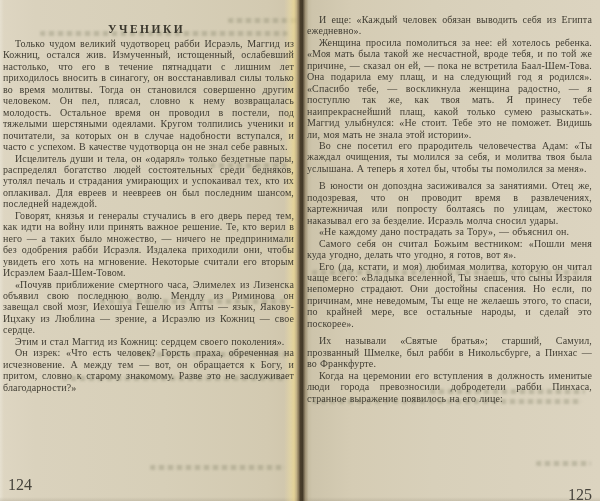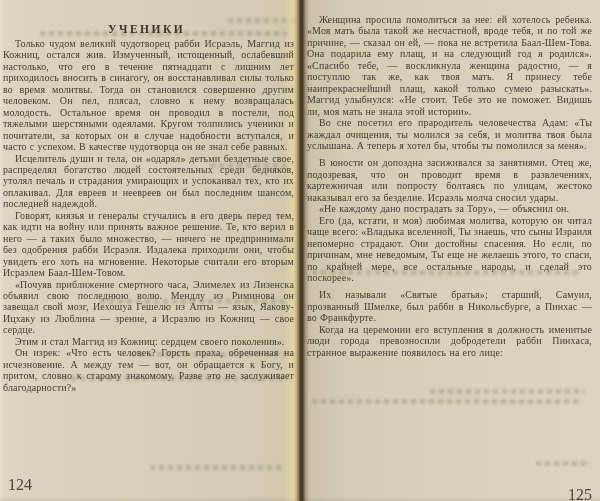--- a/index.html
+++ b/index.html
@@ -150,32 +150,34 @@
 <div class="ghost" style="left:150px; top:465px; width:135px;"></div>
 <div class="ghost" style="left:312px; top:270px; width:270px;"></div>
 <div class="ghost" style="left:430px; top:389px; width:155px;"></div>
 <div class="ghost" style="left:312px; top:399px; width:270px;"></div>
 <div class="ghost" style="left:536px; top:461px; width:55px;"></div>
 
 <h1 class="page-title">УЧЕНИКИ</h1>
 
 <div class="text-col col-left" id="left-col">
     <p class="para">Только чудом великий чудотворец рабби Исраэль, Маггид из Кожниц, остался жив. Измученный, истощенный, ослабевший настолько, что его в течение пятнадцати с лишним лет приходилось вносить в синагогу, он восстанавливал силы только во время молитвы. Тогда он становился совершенно другим человеком. Он пел, плясал, словно к нему возвращалась молодость. Остальное время он проводил в постели, под тяжелыми шерстяными одеялами. Кругом толпились ученики и почитатели, за которых он в случае надобности вступался, и часто с успехом. В качестве чудотворца он не знал себе равных.</p>
-    <p class="para">Исцелитель души и тела, он «одарял» детьми бездетные свое, распределял богатство людей состоятельных среди бедняков, утолял печаль и страдания умирающих и успокаивал тех, кто их оплакивал. Для евреев и неевреев он был последним шансом, последней надеждой.</p>
+    <p class="para">Исцелитель души и тела, он «одарял» только бездетные пары, распределял богатство людей состоятельных среди бедняков, утолял печаль и страдания умирающих и успокаивал тех, кто их оплакивал. Для евреев и неевреев он был последним шансом, последней надеждой.</p>
     <p class="para">Говорят, князья и генералы стучались в его дверь перед тем, как идти на войну или принять важное решение. Те, кто верил в него — а таких было множество, — ничего не предпринимали без одобрения рабби Исраэля. Издалека приходили они, чтобы увидеть его хоть на мгновение. Некоторые считали его вторым Исраэлем Баал-Шем-Товом.</p>
     <p class="para">«Почуяв приближение смертного часа, Элимелех из Лизенска объявил свою последнюю волю. Мендлу из Риминова он завещал свой мозг, Иехошуа Гешелю из Апты — язык, Яакову-Ицхаку из Люблина — зрение, а Исраэлю из Кожниц — свое сердце.</p>
     <p class="para">Этим и стал Маггид из Кожниц: сердцем своего поколения».</p>
     <p class="para">Он изрек: «Что есть человек? Горсть праха, обреченная на исчезновение. А между тем — вот, он обращается к Богу, и притом, словно к старому знакомому. Разве это не заслуживает благодарности?»</p>
   </div>
 
 <div class="text-col col-right" id="right-col">
+    <p class="para">И еще: «Каждый человек обязан выводить себя из Египта ежедневно».</p>
     <p class="para">Женщина просила помолиться за нее: ей хотелось ребенка. «Моя мать была такой же несчастной, вроде тебя, и по той же причине, — сказал он ей, — пока не встретила Баал-Шем-Това. Она подарила ему плащ, и на следующий год я родился». «Спасибо тебе, — воскликнула женщина радостно, — я поступлю так же, как твоя мать. Я принесу тебе наипрекраснейший плащ, какой только сумею разыскать». Маггид улыбнулся: «Не стоит. Тебе это не поможет. Видишь ли, моя мать не знала этой истории».</p>
     <p class="para">Во сне посетил его прародитель человечества Адам: «Ты жаждал очищения, ты молился за себя, и молитва твоя была услышана. А теперь я хотел бы, чтобы ты помолился за меня».</p>
     <p class="para gap">В юности он допоздна засиживался за занятиями. Отец же, подозревая, что он проводит время в развлечениях, картежничая или попросту болтаясь по улицам, жестоко наказывал его за безделие. Исраэль молча сносил удары.</p>
     <p class="para">«Не каждому дано пострадать за Тору», — объяснил он.</p>
+    <p class="para">Самого себя он считал Божьим вестником: «Пошли меня куда угодно, делать что угодно, я готов, вот я».</p>
     <p class="para">Его (да, кстати, и моя) любимая молитва, которую он читал чаще всего: «Владыка вселенной, Ты знаешь, что сыны Израиля непомерно страдают. Они достойны спасения. Но если, по причинам, мне неведомым, Ты еще не желаешь этого, то спаси, по крайней мере, все остальные народы, и сделай это поскорее».</p>
     <p class="para gap">Их называли «Святые братья»; старший, Самуил, прозванный Шмелке, был рабби в Никольсбурге, а Пинхас — во Франкфурте.</p>
     <p class="para">Когда на церемонии его вступления в должность именитые люди города превозносили добродетели рабби Пинхаса, странное выражение появилось на его лице:</p>
   </div>
 
 <div class="page-number pagenum-left">124</div>
 
 <div class="page-number pagenum-right">125</div>
 
 </body></html>

